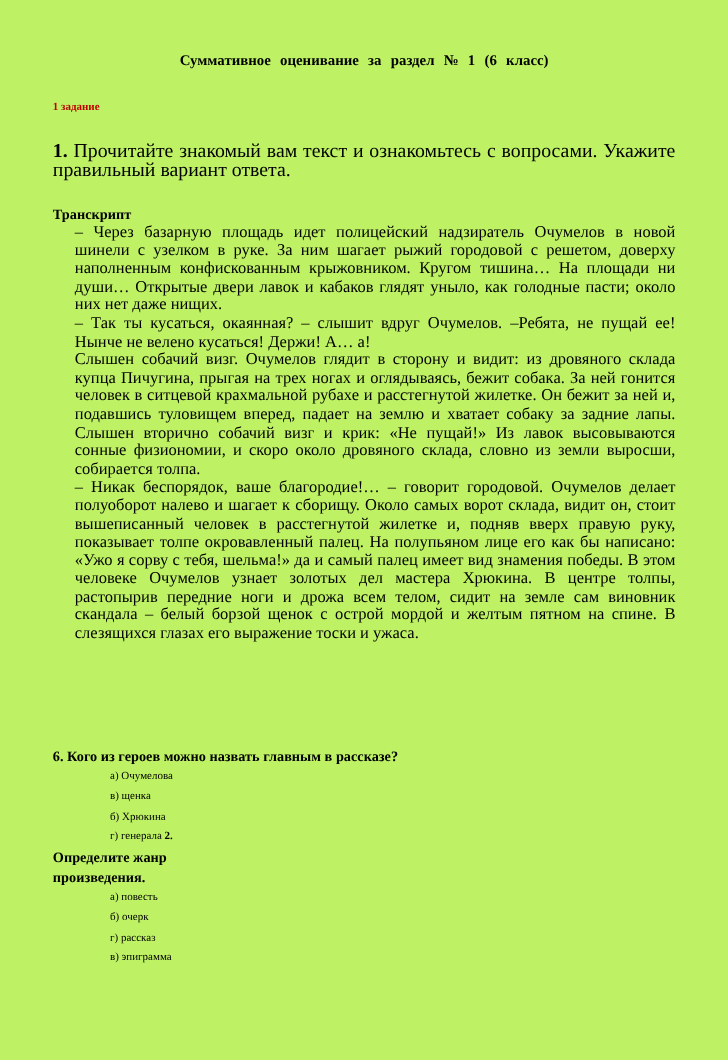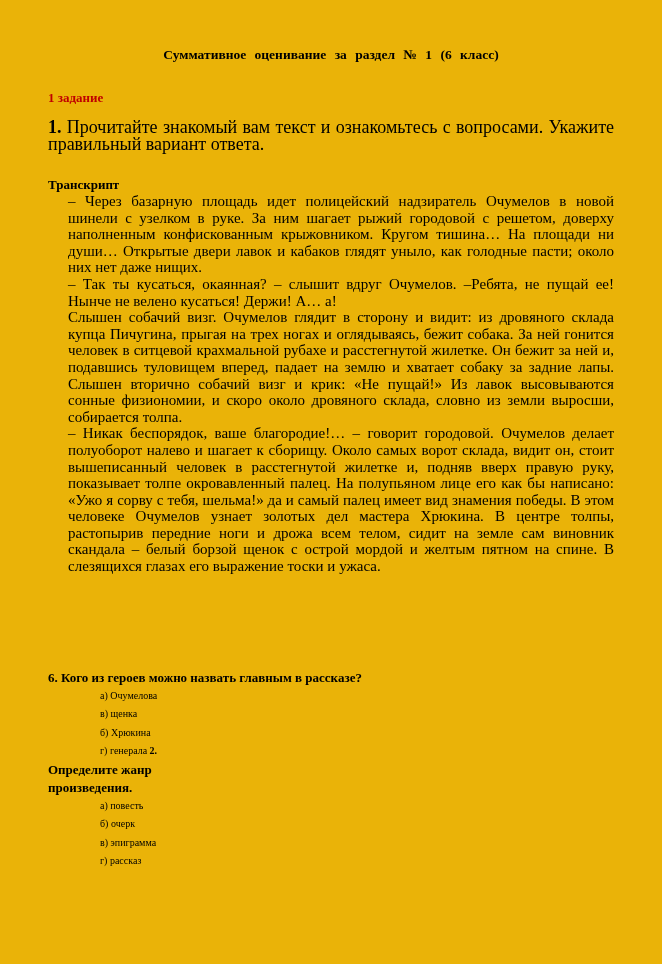--- a/index.html
+++ b/index.html
@@ -7,37 +7,37 @@
   body {
     width: 662px;
     height: 964px;
     font-family: "Liberation Serif", "DejaVu Serif", serif;
     color: #000000;
     overflow: hidden;
   }
   .page {
     width: 662px;
     height: 964px;
-    background: #eab308;
+    background: #bef264;
     padding: 46px 48px 0 48px;
   }
   .title {
     text-align: center;
     font-weight: bold;
     font-size: 13.5px;
     line-height: 17px;
     word-spacing: 5px;
     margin: 0 0 26px 0;
   }
   .task-heading {
     color: #c00000;
     font-weight: bold;
-    font-size: 13px;
+    font-size: 10px;
     line-height: 17px;
-    margin: 0 0 13px 0;
+    margin: 0 0 23px 0;
   }
   .instruction {
     font-size: 18px;
     line-height: 16.5px;
     text-align: justify;
     margin: 0 0 24px 0;
   }
   .transcript-label {
     font-weight: bold;
     font-size: 13px;
@@ -95,19 +95,19 @@
       <div class="option">б) Хрюкина</div>
       <div class="option"><span>г) генерала</span> <span class="bold">2.</span></div>
     </div>
 
     <p class="q-text">Определите жанр</p>
     <p class="q-text">произведения.</p>
 
     <div class="options">
       <div class="option">а) повесть</div>
       <div class="option">б) очерк</div>
+      <div class="option">г) рассказ</div>
       <div class="option">в) эпиграмма</div>
-      <div class="option">г) рассказ</div>
     </div>
 
   </div>
 
 </div>
 
 </body></html>

